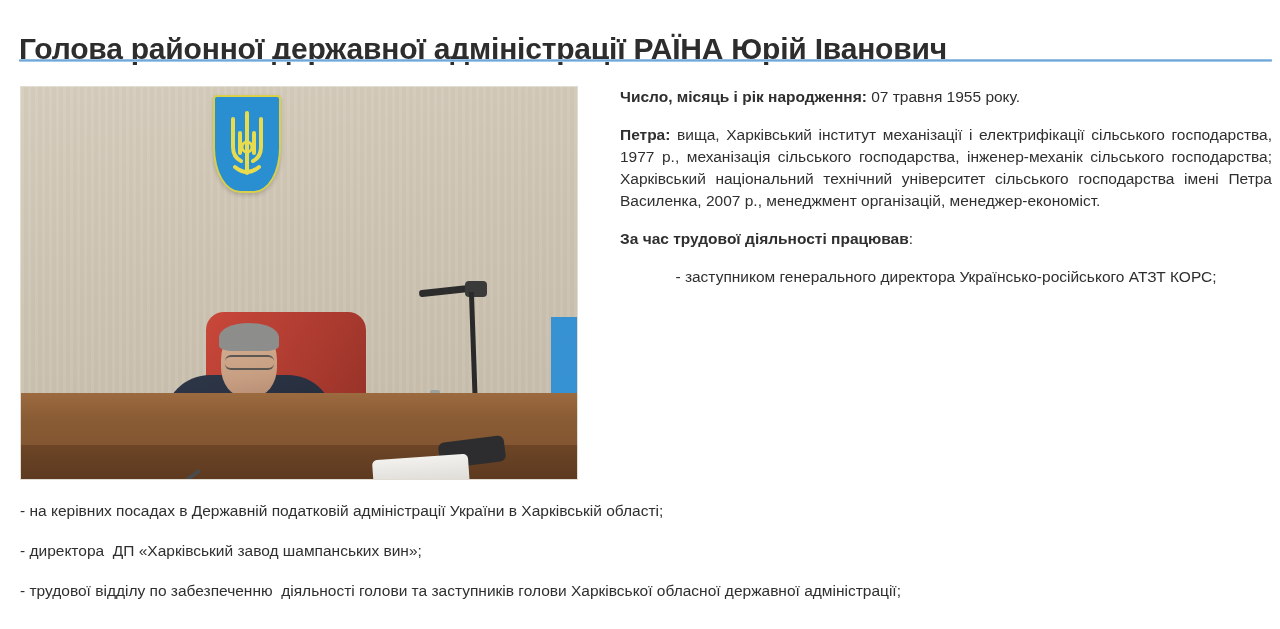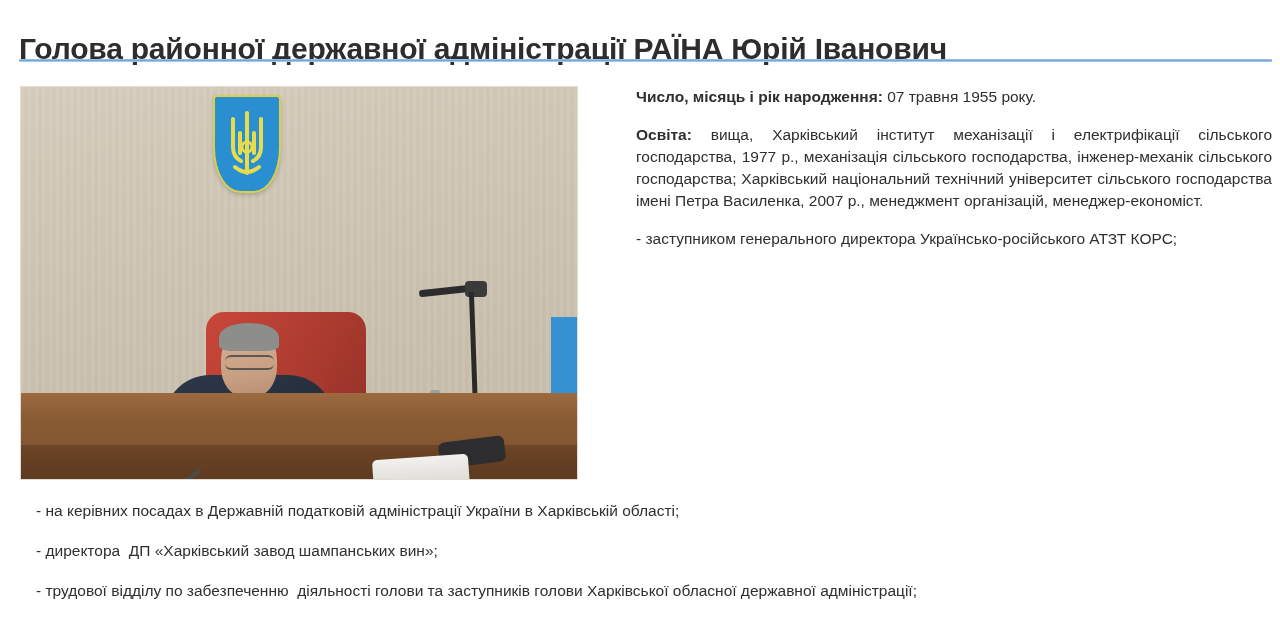--- a/index.html
+++ b/index.html
@@ -301,42 +301,42 @@
   .text-column {
     position: absolute;
     left: 620px;
     top: 86px;
     width: 652px;
     font-size: 15.5px;
     line-height: 22px;
     color: #2f2f2f;
   }
   .text-column p {
-    margin: 0 0 16px 16px;
+    margin: 0 0 16px 0;
     text-align: justify;
   }
   .text-column p.bullet {
-    text-align: left;
+    text-align: center;
   }
   .lbl {
     font-weight: 700;
   }
 
   
   .bottom-block {
     position: absolute;
     left: 20px;
     top: 500px;
     width: 1240px;
     font-size: 15.5px;
     line-height: 22px;
     color: #2f2f2f;
   }
   .bottom-block p {
-    margin: 0 0 18px 16px;
+    margin: 0 0 18px 0;
     text-align: left;
     white-space: pre-wrap;
   }
 </style>
 </head>
 <body>
 
 <div class="page">
 
   <h1 class="page-title">Голова районної державної адміністрації РАЇНА Юрій Іванович</h1>
@@ -393,23 +393,26 @@
 
   </div>
 
   <div class="text-column">
 
     <p>
       <span class="lbl">Число, місяць і рік народження:</span><span> 07 травня 1955 року.</span>
     </p>
 
     <p>
-      <span class="lbl">Освіта:</span><span> вища, Харківський інститут механізації і електрифікації сільського господарства, 1977 р., механізація сільського господарства, інженер-механік сільського господарства; Харківський національний технічний університет сільського господарства імені Петра Василенка, 2007 р., менеджмент організацій, менеджер-економіст.</span>
+      <span class="lbl">Петра:</span><span> вища, Харківський інститут механізації і електрифікації сільського господарства, 1977 р., механізація сільського господарства, інженер-механік сільського господарства; Харківський національний технічний університет сільського господарства імені Петра Василенка, 2007 р., менеджмент організацій, менеджер-економіст.</span>
     </p>
 
+    <p>
+      <span class="lbl">За час трудової діяльності  працював</span><span>:</span>
+    </p>
 
     <p class="bullet">- заступником генерального директора Українсько-російського АТЗТ КОРС;</p>
   </div>
 
   <div class="bottom-block">
     <p>- на керівних посадах в Державній податковій адміністрації України в Харківській області;</p>
     <p>- директора  ДП «Харківський завод шампанських вин»;</p>
     <p>- трудової відділу по забезпеченню  діяльності голови та заступників голови Харківської обласної державної адміністрації;</p>
   </div>
 

